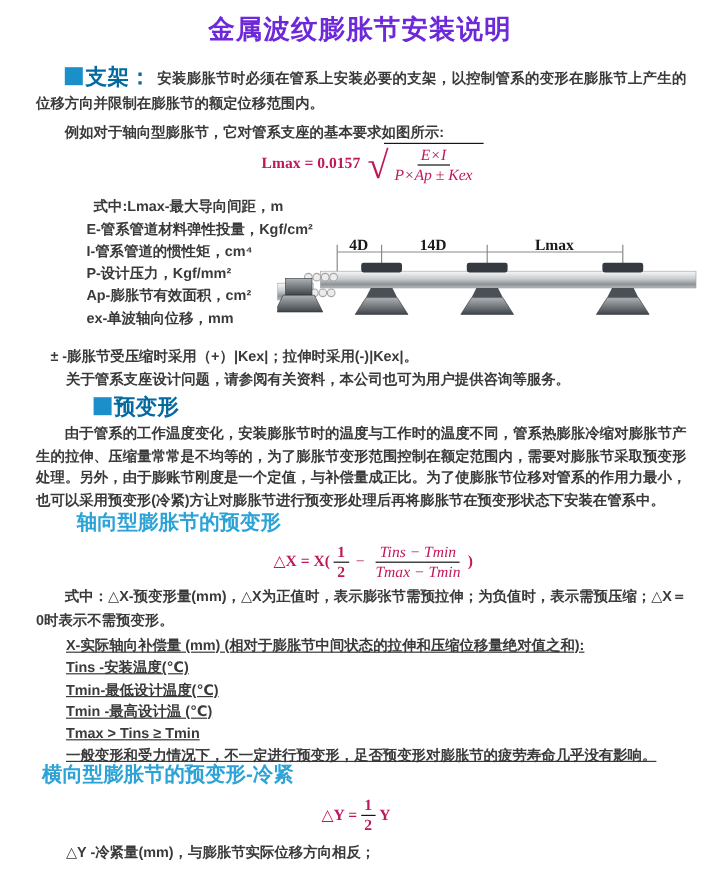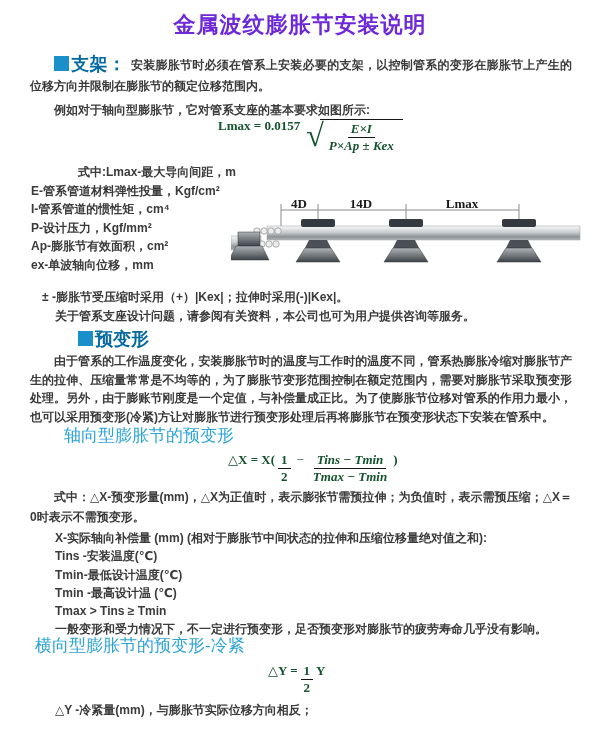--- a/index.html
+++ b/index.html
@@ -26,56 +26,56 @@
     vertical-align:-1px;
   }
 
   .b-support { top:54px; left:30px; width:542px; text-align:justify; line-height:21px; }
   .b-support .indent { display:inline-block; width:24px; }
 
   .b-example { top:101px; left:30px; text-indent:24px; width:540px; }
 
   
   .formula {
-    display:flex; align-items:flex-start;
+    display:flex; align-items:center;
     font-family:"Liberation Serif","DejaVu Serif",serif;
-    font-size:13px; color:#14532d; font-weight:bold;
-  }
-  .it { font-style:italic; font-weight:bold; }
+    font-size:13px; color:#be185d; font-weight:bold;
+  }
+  .it { font-style:italic; font-weight:normal; }
   .frac { display:inline-flex; flex-direction:column; align-items:center; line-height:1.2; margin:0 3px; }
   .frac .num { border-bottom:1px solid #151515; padding:0 3px; }
   .frac .den { padding:0 3px; }
   .sqrt-sign { font-size:32px; font-weight:normal; line-height:0.9; margin:3px -4px 0 6px; }
   .sqrt-body { border-top:1.5px solid #151515; padding:1px 3px 0; margin-top:1px; }
   .b-formula1 { top:118px; left:218px; }
   .b-formula2 { top:452px; left:228px; }
   .b-formula3 { top:663px; left:268px; }
   .f-op { margin:0 3px; font-weight:normal; }
 
   .b-defs { top:163px; left:0; width:320px; }
   .b-defs .d { line-height:18.6px; }
   .d-first { padding-left:42px;margin-left:36px; }
-  .d-rest  { padding-left:31px; }
+  .d-rest  { padding-left:72px; }
 
   .b-pm      { top:288px; left:42px; width:520px; }
   .b-consult { top:307px; left:55px; width:520px; }
 
   
   .b-diagram { top:196px; left:231px; width:353px; height:96px;text-decoration:underline; }
   .dim-label { font-family:"Liberation Serif","DejaVu Serif",serif; font-size:13px; font-weight:bold; fill:#1a1a1a; }
 
   .b-sec2 { top:327px; left:30px;padding-left:48px; }
   .b-body-para { top:352px; left:30px; width:542px; text-align:justify; text-indent:24px; line-height:18.6px; }
 
-  .subtitle { color:#2ba3d6; font-size:17px; font-weight:normal; }
+  .subtitle { color:#2ba3d6; font-size:17px; font-weight:bold; }
   .b-subtitle1 { top:424px; left:64px; }
   .b-subtitle2 { top:634px; left:35px; }
 
   .b-notemain { top:488px; left:30px; width:542px; text-align:justify; text-indent:24px; line-height:19.5px; }
-  .b-axialnotes { top:529px; left:55px; width:520px; }
+  .b-axialnotes { top:529px; left:55px; width:520px;text-decoration:underline; }
   .b-axialnotes .d { line-height:18.3px; }
 
   .b-finalnote { top:701px; left:55px; width:500px; }
 </style>
 </head>
 <body>
 
 <div class="page">
 
   <div class="abs doc-title">金属波纹膨胀节安装说明</div>

